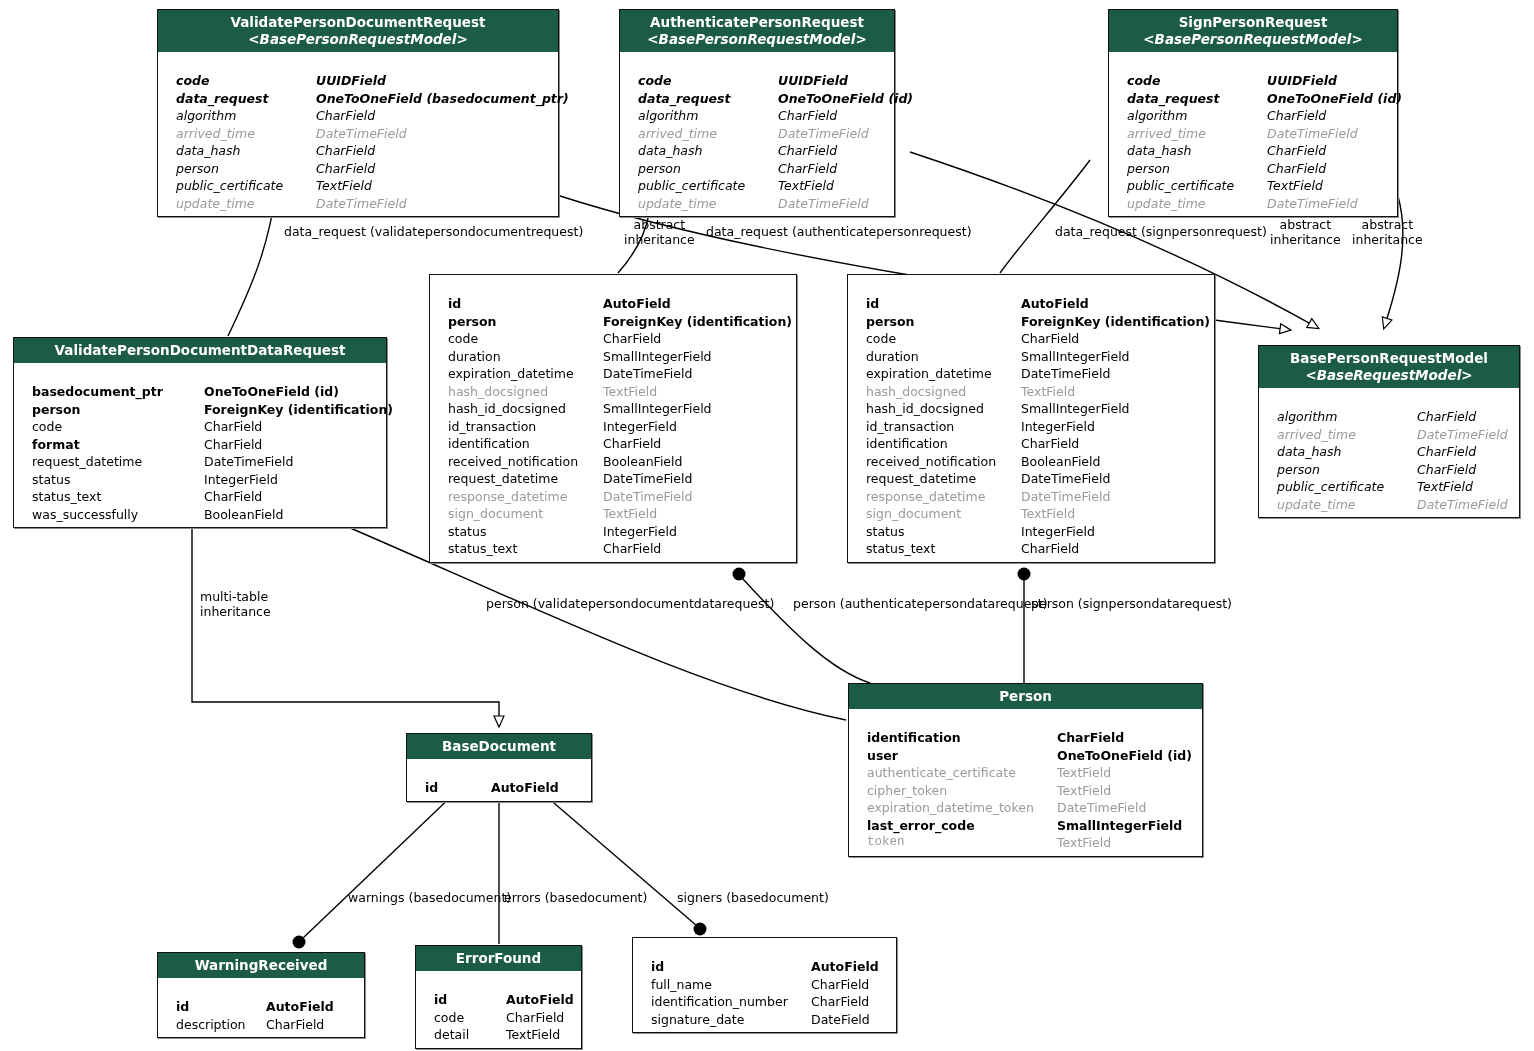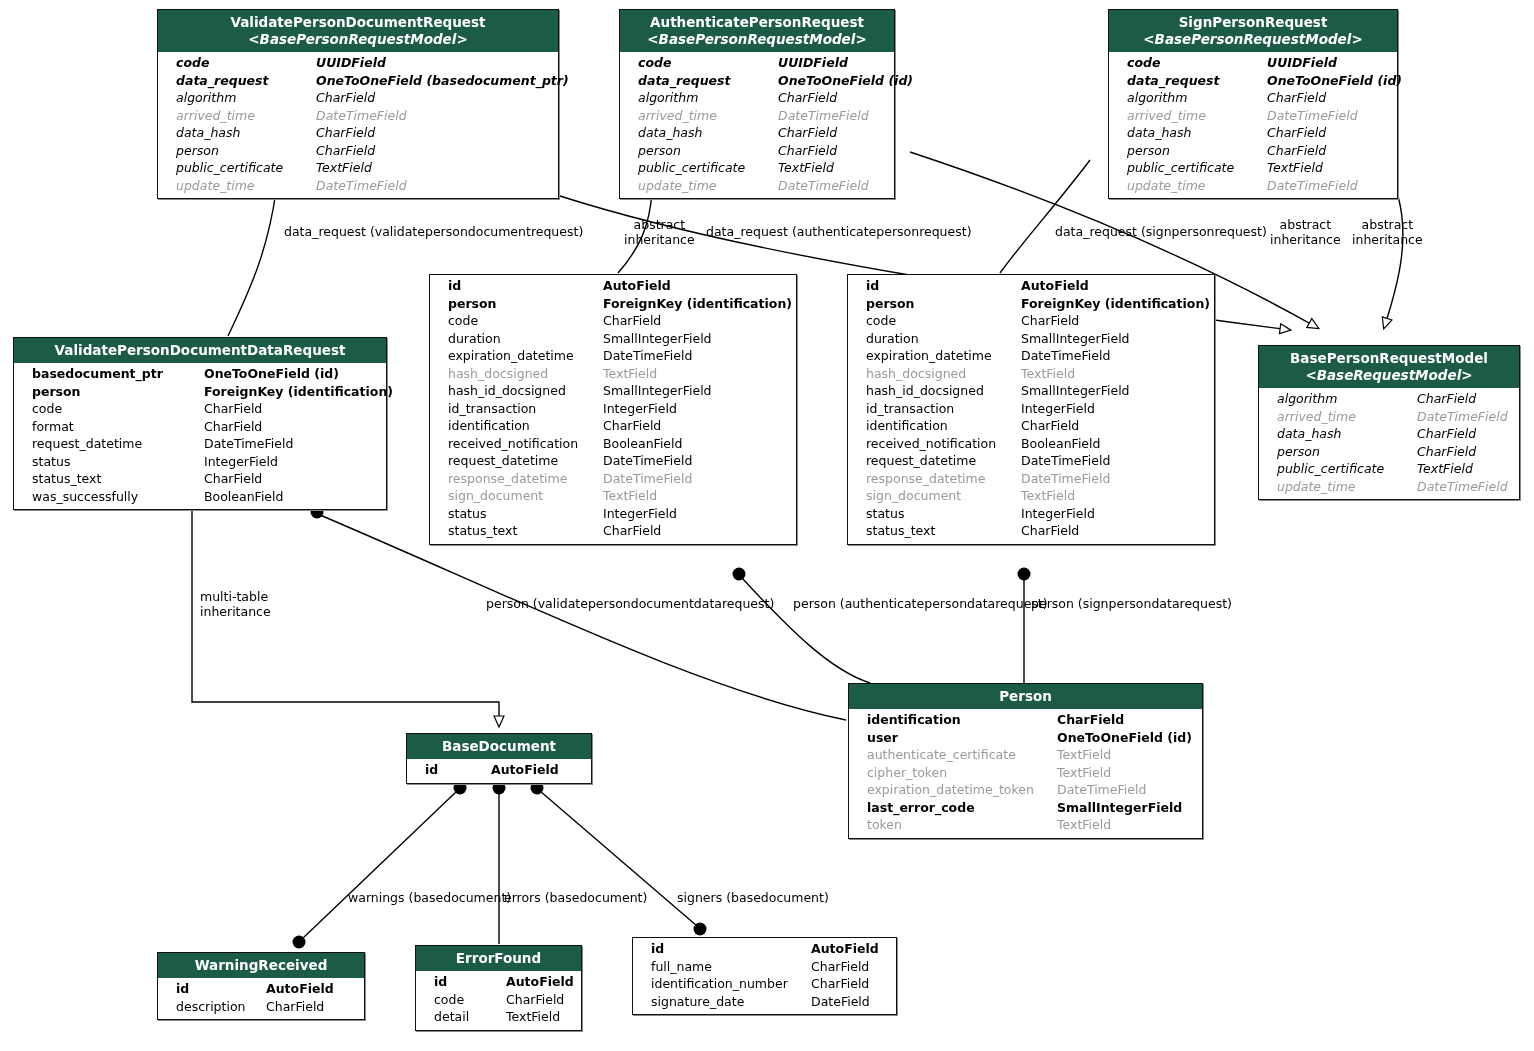--- a/index.html
+++ b/index.html
@@ -28,21 +28,21 @@
     padding:4px 8px 4px 8px;
     letter-spacing:0px;
   }
   .entity .hdr .stereo{
     display:block;
     font-style:italic;
     font-weight:bold;
     font-size:13.5px;
     line-height:17px;
   }
-  .entity .rows{padding:2px 0 4px 0;}
+  .entity .rows{padding:20px 0 4px 0;}
   .row{
     display:flex;
     font-size:12.5px;
     line-height:17.5px;
     padding:0 10px 0 18px;
     white-space:nowrap;
   }
   .row .nm{width:auto;min-width:0;}
   .row .ty{}
   
@@ -257,21 +257,21 @@
           </div>
           <div class="row key">
             <span class="nm" style="width: 172px; flex: 0 0 auto;">person</span>
             <span class="ty">ForeignKey (identification)</span>
           </div>
           <div class="row norm">
             <span class="nm" style="width: 172px; flex: 0 0 auto;">code</span>
             <span class="ty">CharField</span>
           </div>
           <div class="row norm">
-            <span class="nm" style="width: 172px; flex: 0 0 auto;">format</span>
+            <span class="nm" style="width: 172px; flex: 0 0 auto; font-weight: bold;">format</span>
             <span class="ty">CharField</span>
           </div>
           <div class="row norm">
             <span class="nm" style="width: 172px; flex: 0 0 auto;">request_datetime</span>
             <span class="ty">DateTimeField</span>
           </div>
           <div class="row norm">
             <span class="nm" style="width: 172px; flex: 0 0 auto;">status</span>
             <span class="ty">IntegerField</span>
           </div>
@@ -463,21 +463,21 @@
           </div>
           <div class="row null">
             <span class="nm" style="width: 190px; flex: 0 0 auto;">expiration_datetime_token</span>
             <span class="ty">DateTimeField</span>
           </div>
           <div class="row key">
             <span class="nm" style="width: 190px; flex: 0 0 auto;">last_error_code</span>
             <span class="ty">SmallIntegerField</span>
           </div>
           <div class="row null">
-            <span class="nm" style="width: 190px; flex: 0 0 auto;">token</span>
+            <span class="nm" style="width: 190px; flex: 0 0 auto; font-family: Liberation Mono, monospace;">token</span>
             <span class="ty">TextField</span>
           </div>
         </div>
       </div>
       <div class="entity" style="left: 406px; top: 733px; width: 186px;">
         <div class="hdr"><span>BaseDocument</span></div>
         <div class="rows">
           <div class="row key">
             <span class="nm" style="width: 66px; flex: 0 0 auto;">id</span>
             <span class="ty">AutoField</span>

